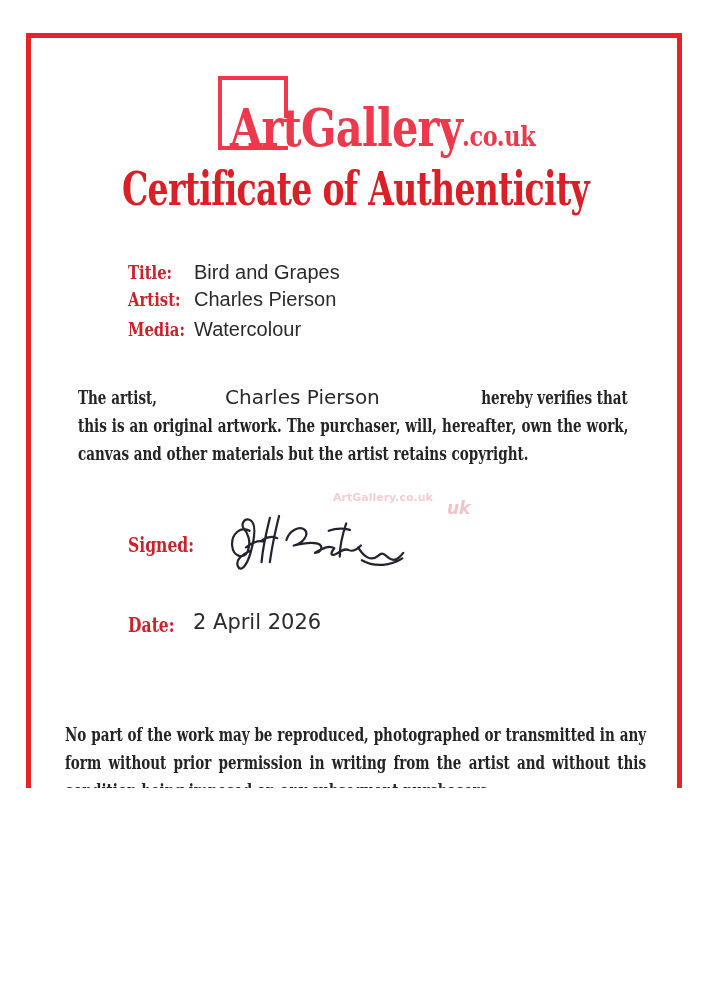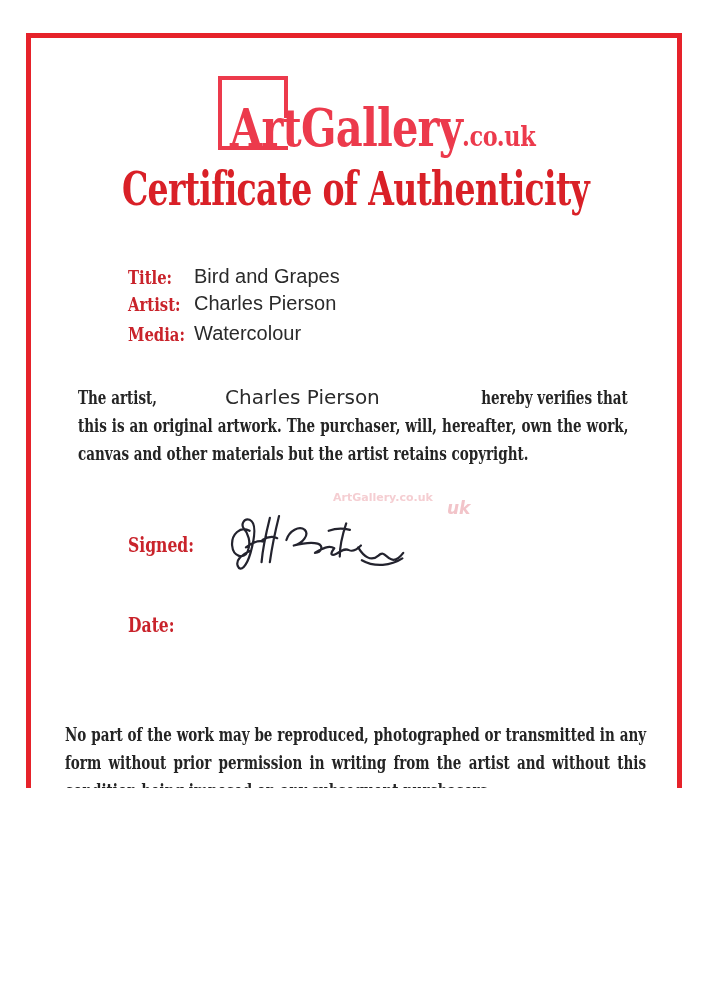--- a/index.html
+++ b/index.html
@@ -30,21 +30,21 @@
   .logo-couk { font-size:28px; letter-spacing:-0.5px; }
   
   .cert-title {
     position:absolute; left:0; right:0; top:166px;
     text-align:center; color:#d92027; font-weight:bold;
     font-size:46px; line-height:1; letter-spacing:-1px; white-space:nowrap;
     transform:scaleX(0.72); transform-origin:center top;
   }
   
   .meta { position:absolute; left:128px; top:261px; }
-  .meta-row { display:flex; align-items:flex-end; height:27px; }
+  .meta-row { display:flex; align-items:flex-start; height:27px; }
   .meta-row.last { margin-top:3px; }
   .meta-label {
     display:inline-block; width:66px; color:#c9232b; font-weight:bold;
     font-size:19px; white-space:nowrap;
     transform:scaleX(0.78); transform-origin:left bottom;
   }
   .meta-value {
     font-family:Liberation Sans, sans-serif; font-size:20px; color:#2a2a2a;
     white-space:nowrap;
   }
@@ -145,16 +145,17 @@
              M62,16 C58,32 54,52 52,66
              M44,42 C50,38 56,38 60,40
              M70,42 C73,32 84,26 90,31 C95,36 88,46 78,48 C86,46 96,44 104,46 C111,48 108,56 101,56 C108,52 116,47 122,51 C119,55 117,59 122,58 C128,56 132,50 138,53 C142,55 147,52 151,48
              M116,32 C124,29 132,29 139,31
              M135,24 C131,36 128,48 128,60
              M148,50 C154,60 162,66 170,59 C176,53 178,61 184,63 C189,65 194,60 197,56
              M152,64 C166,72 184,70 196,62" stroke="#23232e" stroke-width="2.4" stroke-linecap="round" stroke-linejoin="round"></path>
   </svg>
 
   <span class="date-label">Date:</span>
+  <span class="date-value">2 April 2026</span>
 
   <p class="legal">No part of the work may be reproduced, photographed or transmitted in any form without prior permission in writing from the artist and without this condition being imposed on any subsequent purchasers.</p>
 
 </div>
 
 </body></html>

